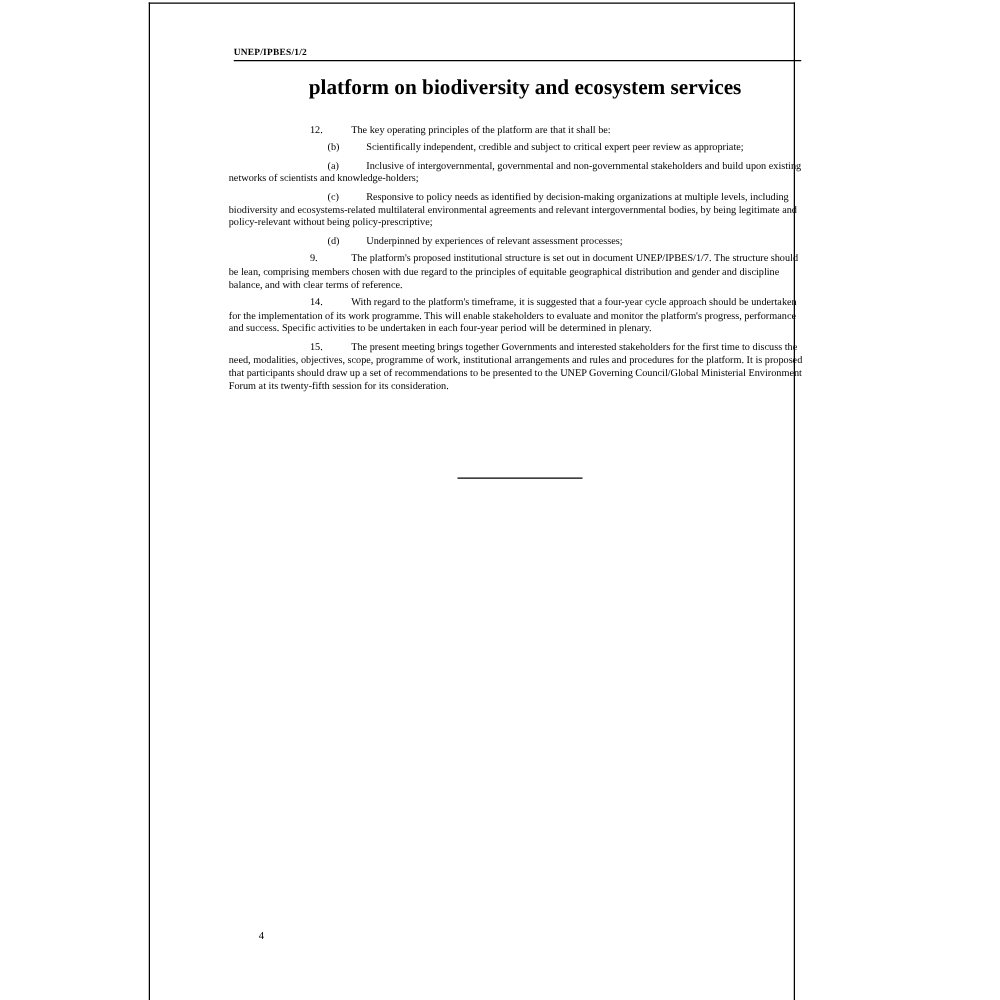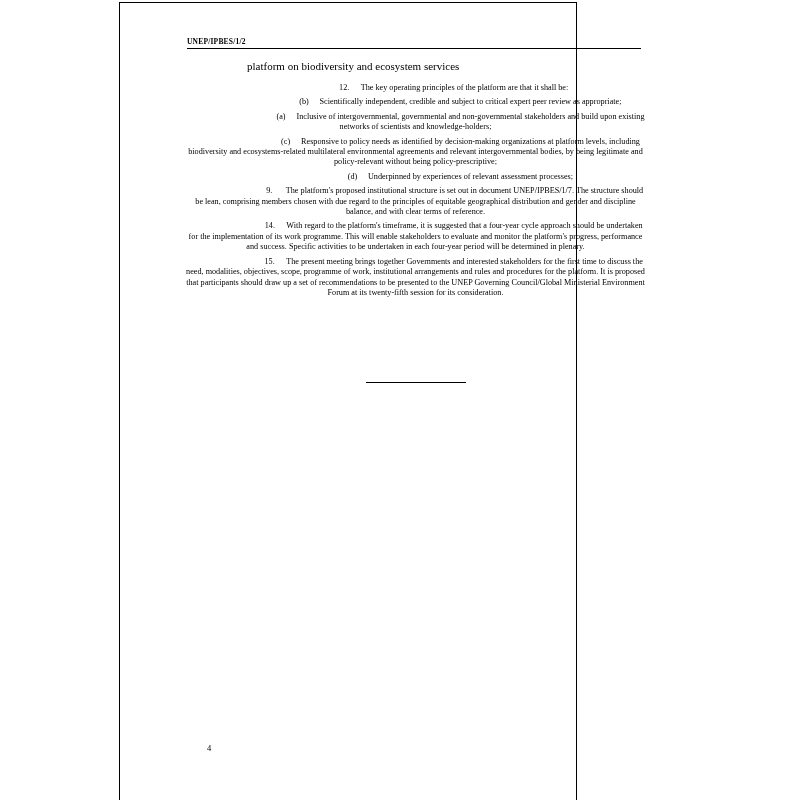--- a/index.html
+++ b/index.html
@@ -13,21 +13,21 @@
     position: relative;
     width: 800px;
     height: 800px;
     background: #ffffff;
     overflow: hidden;
   }
   .page {
     position: absolute;
     left: 119px;
     top: 2px;
-    width: 458px;
+    width: 517px;
     height: 798px;
     box-sizing: border-box;
     background: #ffffff;
     border: 1px solid #000000;
     border-bottom: none;
   }
   .doc-header {
     position: absolute;
     left: 67px;
     top: 35px;
@@ -37,32 +37,32 @@
     line-height: 8px;
     padding-bottom: 2px;
     border-bottom: 1.5px solid #000000;
     letter-spacing: 0.2px;
   }
   .doc-title {
     position: absolute;
     left: 127px;
     top: 57px;
     margin: 0;
-    font-size: 11px;
-    font-weight: normal;
+    font-size: 17px;
+    font-weight: bold;
     white-space: nowrap;
   }
   .doc-body {
     position: absolute;
     left: 63px;
-    top: 80px;
+    top: 96px;
     width: 465px;
     font-size: 8.2px;
     line-height: 10.4px;
-    text-align: center;
+    text-align: left;
   }
   .para {
     margin: 0 0 4px 0;
     text-indent: 65px;
   }
   .para .pnum {
     display: inline-block;
     width: 33px;
     text-indent: 0;
   }
@@ -100,21 +100,21 @@
     <h1 class="doc-title">platform on biodiversity and ecosystem services</h1>
 
     <div class="doc-body">
 
       <p class="para numbered"><span class="pnum">12.</span><span>The key operating principles of the platform are that it shall be:</span></p>
 
       <p class="para sub"><span class="pnum">(b)</span><span>Scientifically independent, credible and subject to critical expert peer review as appropriate;</span></p>
 
       <p class="para sub"><span class="pnum">(a)</span><span>Inclusive of intergovernmental, governmental and non-governmental stakeholders and build upon existing networks of scientists and knowledge-holders;</span></p>
 
-      <p class="para sub"><span class="pnum">(c)</span><span>Responsive to policy needs as identified by decision-making organizations at platform levels, including biodiversity and ecosystems-related multilateral environmental agreements and relevant intergovernmental bodies, by being legitimate and policy-relevant without being policy-prescriptive;</span></p>
+      <p class="para sub"><span class="pnum">(c)</span><span>Responsive to policy needs as identified by decision-making organizations at multiple levels, including biodiversity and ecosystems-related multilateral environmental agreements and relevant intergovernmental bodies, by being legitimate and policy-relevant without being policy-prescriptive;</span></p>
 
       <p class="para sub"><span class="pnum">(d)</span><span>Underpinned by experiences of relevant assessment processes;</span></p>
 
 
       <p class="para numbered"><span class="pnum">9.</span><span>The platform's proposed institutional structure is set out in document UNEP/IPBES/1/7. The structure should be lean, comprising members chosen with due regard to the principles of equitable geographical distribution and gender and discipline balance, and with clear terms of reference.</span></p>
 
       <p class="para numbered"><span class="pnum">14.</span><span>With regard to the platform's timeframe, it is suggested that a four-year cycle approach should be undertaken for the implementation of its work programme. This will enable stakeholders to evaluate and monitor the platform's progress, performance and success. Specific activities to be undertaken in each four-year period will be determined in plenary.</span></p>
 
       <p class="para numbered"><span class="pnum">15.</span><span>The present meeting brings together Governments and interested stakeholders for the first time to discuss the need, modalities, objectives, scope, programme of work, institutional arrangements and rules and procedures for the platform. It is proposed that participants should draw up a set of recommendations to be presented to the UNEP Governing Council/Global Ministerial Environment Forum at its twenty-fifth session for its consideration.</span></p>
 

